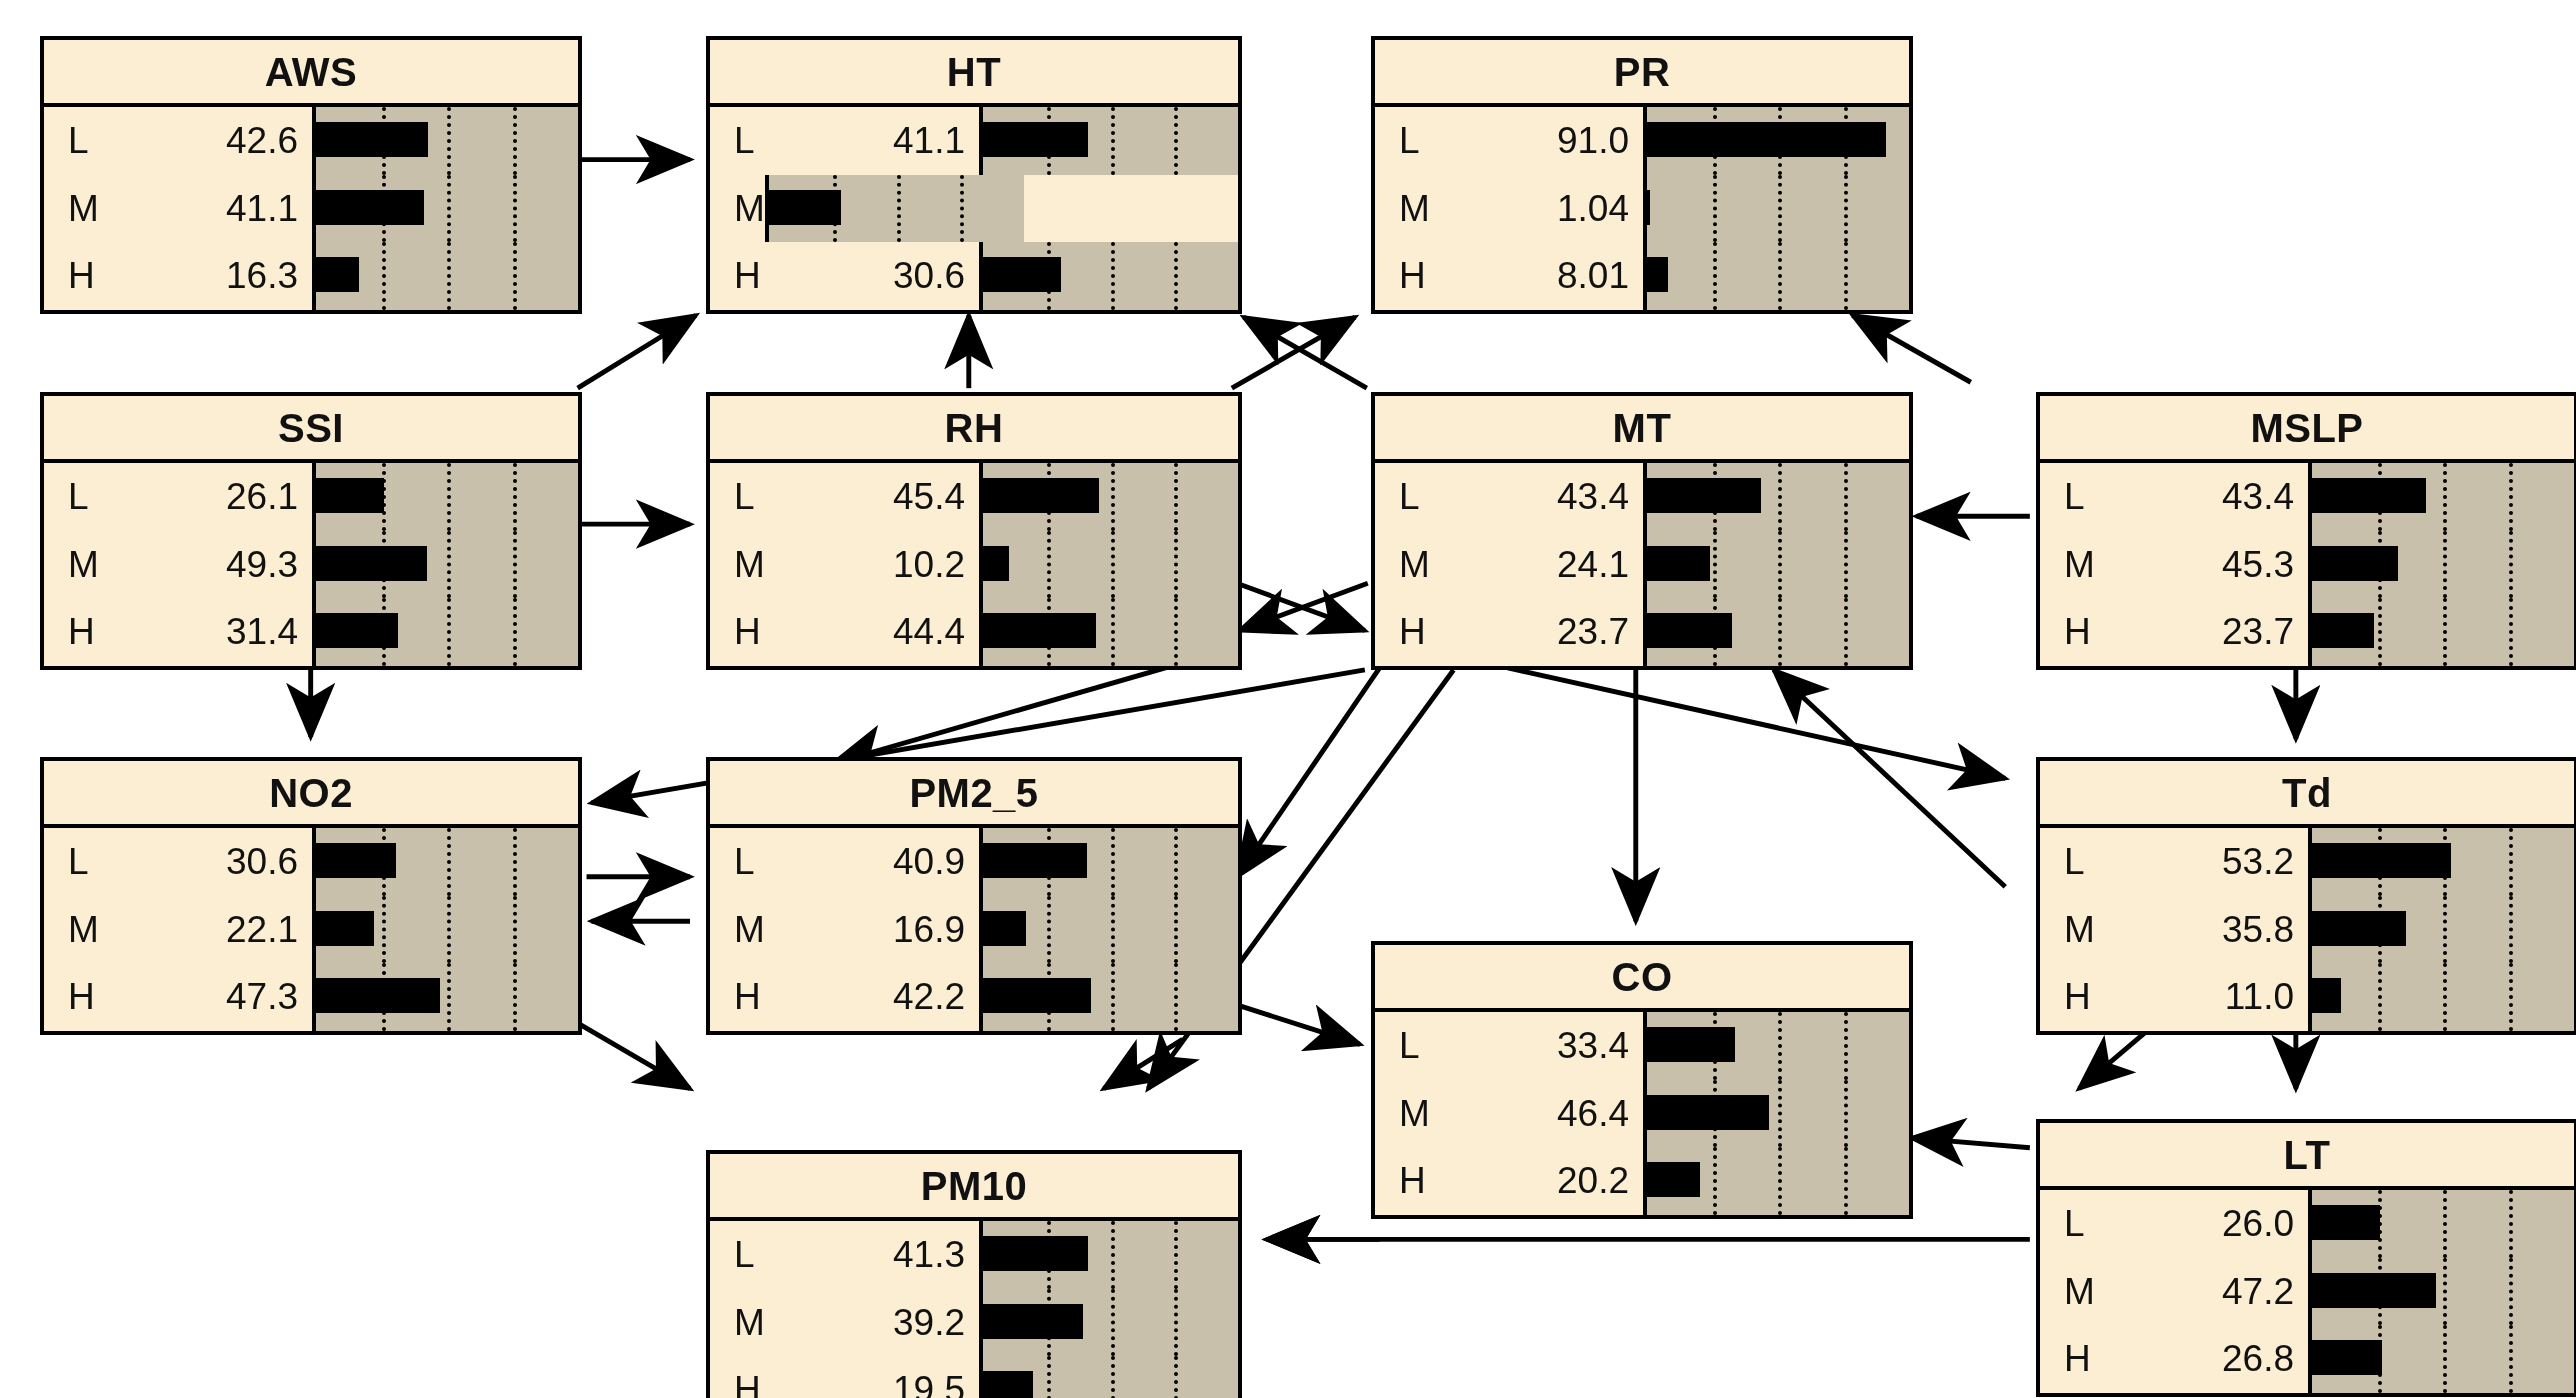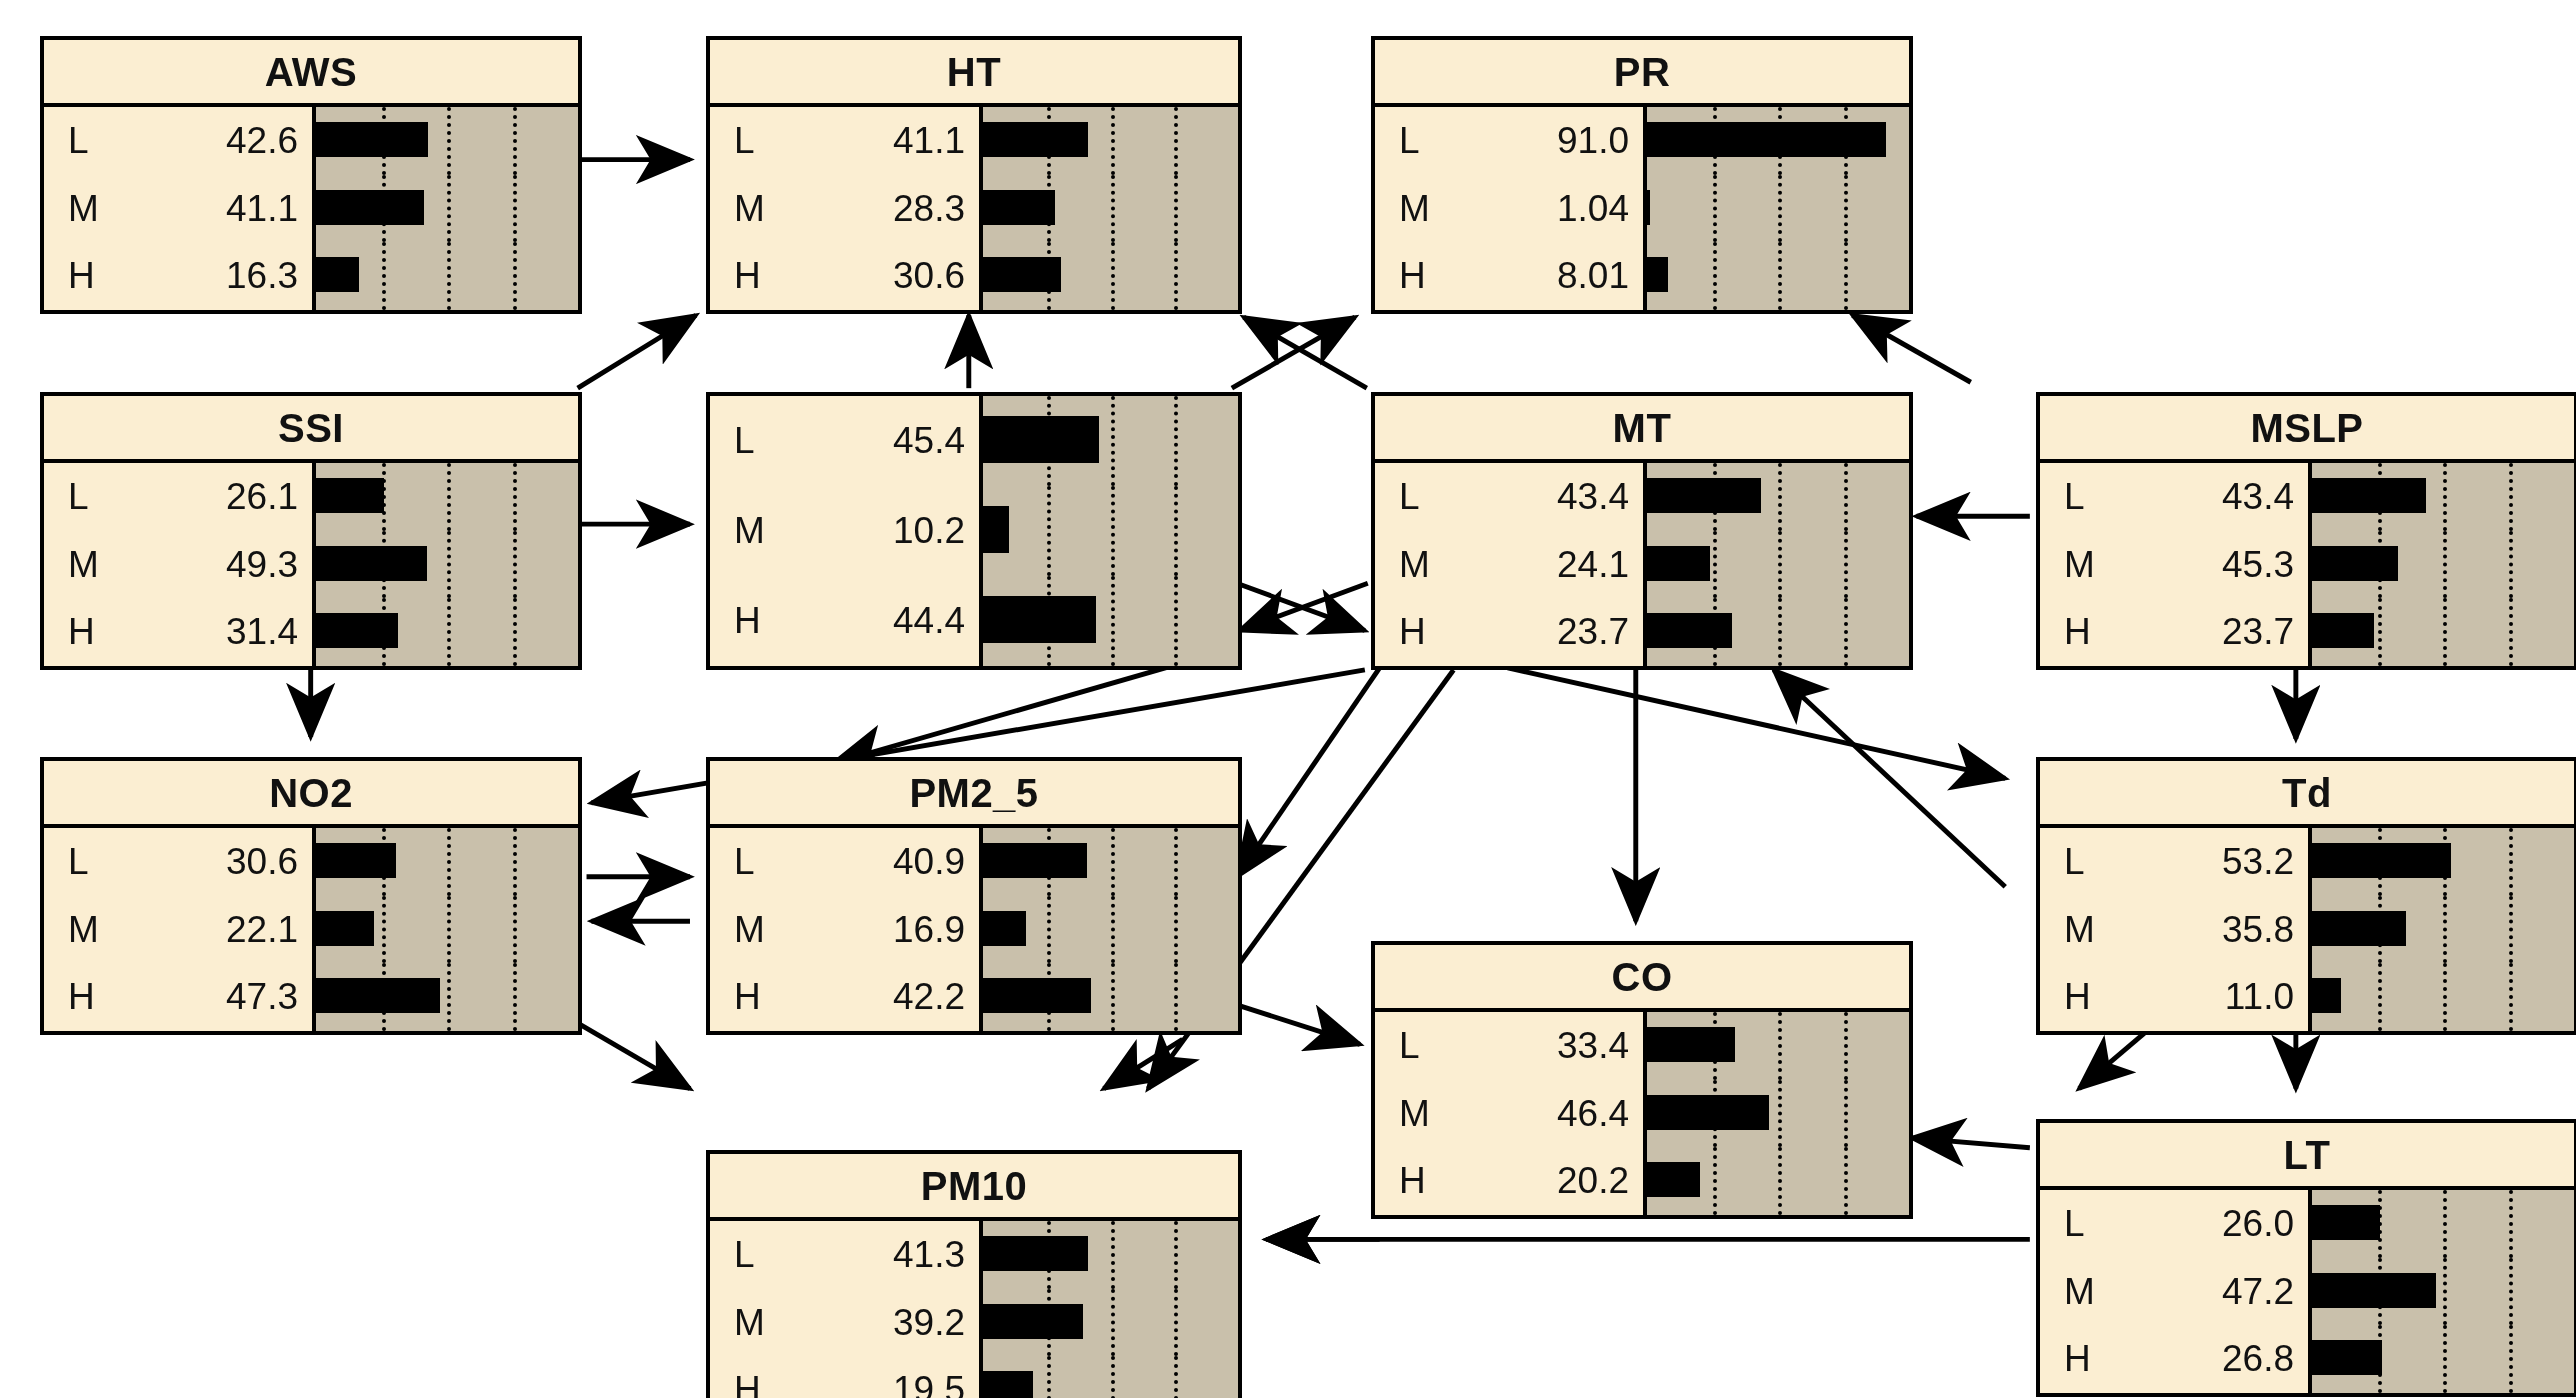--- a/index.html
+++ b/index.html
@@ -209,21 +209,20 @@
             <div class="cell-value">41.1</div>
             <div class="cell-bar" style="width: 259px;">
               <div class="bar-fill" style="width: 105px; top: 22%; height: 52%;"></div>
               <div class="grid-line" style="left: 64px;"></div>
               <div class="grid-line" style="left: 128px;"></div>
               <div class="grid-line" style="left: 191px;"></div>
             </div>
           </div>
           <div class="row">
             <div class="cell-label">M</div>
-            <div class="cell-value">28.3</div>
             <div class="cell-bar" style="width: 259px;">
               <div class="bar-fill" style="width: 72px; top: 22%; height: 52%;"></div>
               <div class="grid-line" style="left: 64px;"></div>
               <div class="grid-line" style="left: 128px;"></div>
               <div class="grid-line" style="left: 191px;"></div>
             </div>
           </div>
           <div class="row">
             <div class="cell-label">H</div>
             <div class="cell-value">30.6</div>
@@ -304,20 +303,23 @@
             <div class="cell-bar" style="width: 266px;">
               <div class="bar-fill" style="width: 82px; top: 22%; height: 52%;"></div>
               <div class="grid-line" style="left: 66px;"></div>
               <div class="grid-line" style="left: 131px;"></div>
               <div class="grid-line" style="left: 197px;"></div>
             </div>
           </div>
         </div>
       </div>
       <div class="node" style="left: 706px; top: 392px; width: 536px; height: 278px;">
+        <div class="node-header">
+          <span class="node-title">RH</span>
+        </div>
         <div class="node-body">
           <div class="row">
             <div class="cell-label">L</div>
             <div class="cell-value">45.4</div>
             <div class="cell-bar" style="width: 259px;">
               <div class="bar-fill" style="width: 116px; top: 22%; height: 52%;"></div>
               <div class="grid-line" style="left: 64px;"></div>
               <div class="grid-line" style="left: 128px;"></div>
               <div class="grid-line" style="left: 191px;"></div>
             </div>

